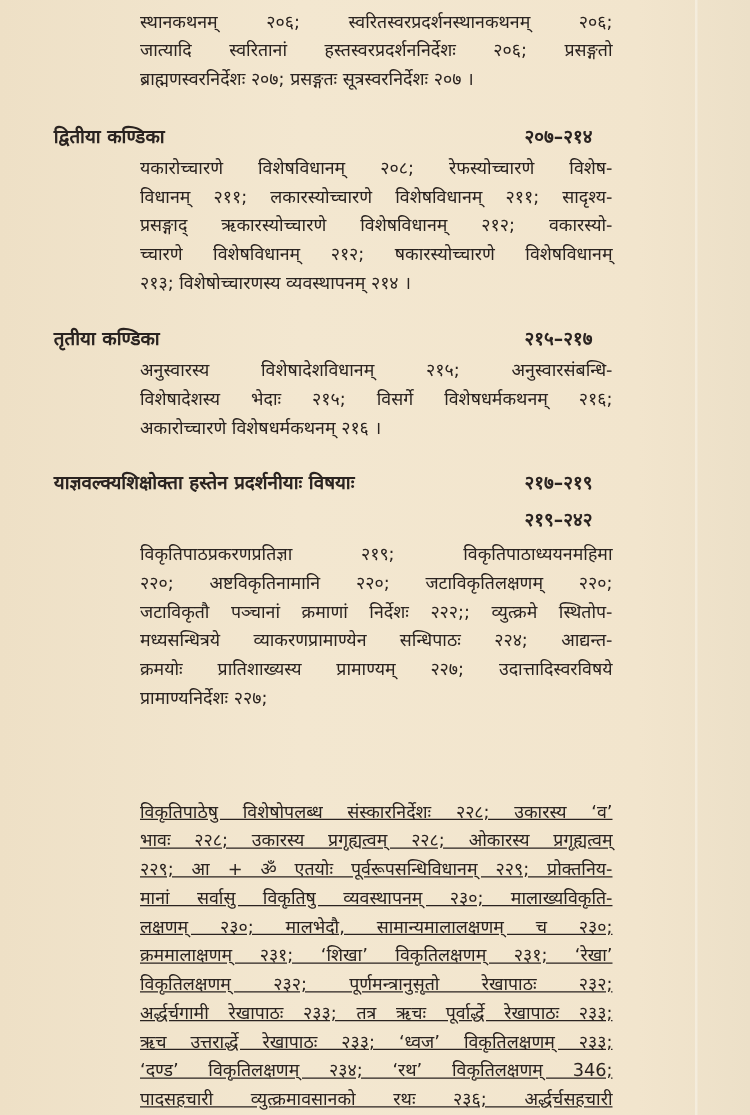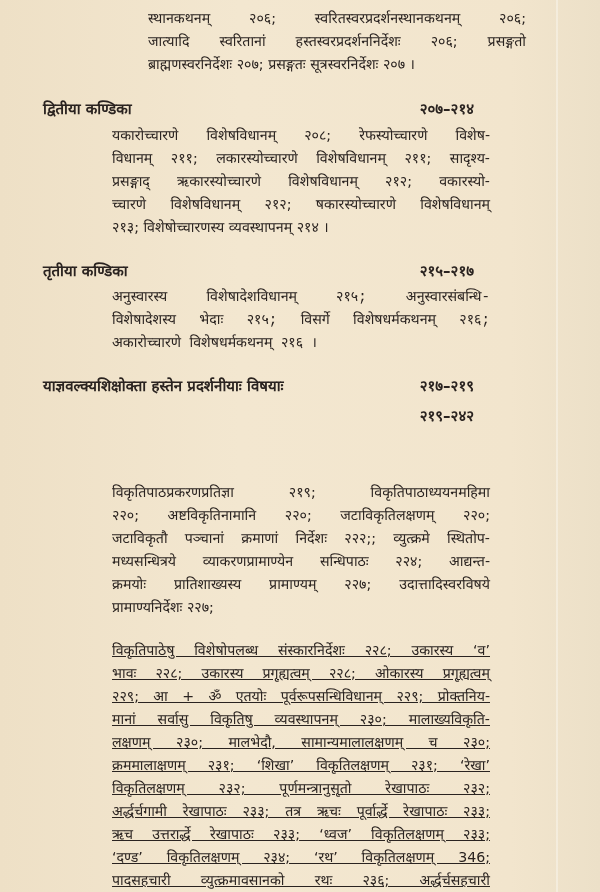--- a/index.html
+++ b/index.html
@@ -19,21 +19,21 @@
   .heading { position:absolute; left:43px; width:447px; font-weight:bold; font-size:15px; height:24px; line-height:24px; }
   .heading .htitle { position:absolute; left:0; top:0; }
   .heading .hpages { position:absolute; right:16px; top:0; }
 </style>
 </head>
 <body>
 
 <div class="page">
   <div class="seam"></div>
 
-  <div class="block" style="top:7px;margin-left:36px;">
+  <div class="block" style="top:7px;">
     <span class="line">स्थानकथनम् २०६;    स्वरितस्वरप्रदर्शनस्थानकथनम् २०६;</span>
     <span class="line">जात्यादि स्वरितानां हस्तस्वरप्रदर्शननिर्देशः २०६; प्रसङ्गतो</span>
     <span class="line last">ब्राह्मणस्वरनिर्देशः २०७; प्रसङ्गतः सूत्रस्वरनिर्देशः २०७ ।</span>
   </div>
 
   <div class="heading" style="top:97px;">
     <span class="htitle">द्वितीया कण्डिका</span>
     <span class="hpages">२०७–२१४</span>
   </div>
   <div class="block" style="top:124px;">
@@ -41,35 +41,35 @@
     <span class="line">विधानम् २११; लकारस्योच्चारणे विशेषविधानम् २११; सादृश्य-</span>
     <span class="line">प्रसङ्गाद् ऋकारस्योच्चारणे विशेषविधानम् २१२; वकारस्यो-</span>
     <span class="line">च्चारणे विशेषविधानम् २१२; षकारस्योच्चारणे विशेषविधानम्</span>
     <span class="line last">२१३; विशेषोच्चारणस्य व्यवस्थापनम् २१४ ।</span>
   </div>
 
   <div class="heading" style="top:259px;">
     <span class="htitle">तृतीया कण्डिका</span>
     <span class="hpages">२१५–२१७</span>
   </div>
-  <div class="block" style="top:286px;font-family:Liberation Mono, monospace;">
+  <div class="block" style="top:286px;">
     <span class="line">अनुस्वारस्य विशेषादेशविधानम् २१५; अनुस्वारसंबन्धि-</span>
     <span class="line">विशेषादेशस्य भेदाः २१५; विसर्गे विशेषधर्मकथनम् २१६;</span>
     <span class="line last">अकारोच्चारणे विशेषधर्मकथनम् २१६ ।</span>
   </div>
 
   <div class="heading" style="top:374px;">
     <span class="htitle">याज्ञवल्क्यशिक्षोक्ता हस्तेन प्रदर्शनीयाः विषयाः</span>
     <span class="hpages">२१७–२१९</span>
   </div>
 
   <div class="heading" style="top:404px;">
     <span class="hpages">२१९–२४२</span>
   </div>
-  <div class="block" style="top:433px;margin-top:48px;">
+  <div class="block" style="top:433px;">
     <span class="line">विकृतिपाठप्रकरणप्रतिज्ञा २१९; विकृतिपाठाध्ययनमहिमा</span>
     <span class="line">२२०; अष्टविकृतिनामानि २२०; जटाविकृतिलक्षणम् २२०;</span>
     <span class="line">जटाविकृतौ पञ्चानां क्रमाणां निर्देशः २२२;; व्युत्क्रमे स्थितोप-</span>
     <span class="line">मध्यसन्धित्रये व्याकरणप्रामाण्येन सन्धिपाठः २२४; आद्यन्त-</span>
     <span class="line">क्रमयोः प्रातिशाख्यस्य प्रामाण्यम् २२७; उदात्तादिस्वरविषये</span>
     <span class="line last">प्रामाण्यनिर्देशः २२७;</span>
   </div>
   <div class="block" style="top:639px;text-decoration:underline;">
     <span class="line">विकृतिपाठेषु विशेषोपलब्ध संस्कारनिर्देशः २२८; उकारस्य ‘व’</span>
     <span class="line">भावः २२८; उकारस्य प्रगृह्यत्वम् २२८; ओकारस्य प्रगृह्यत्वम्</span>

